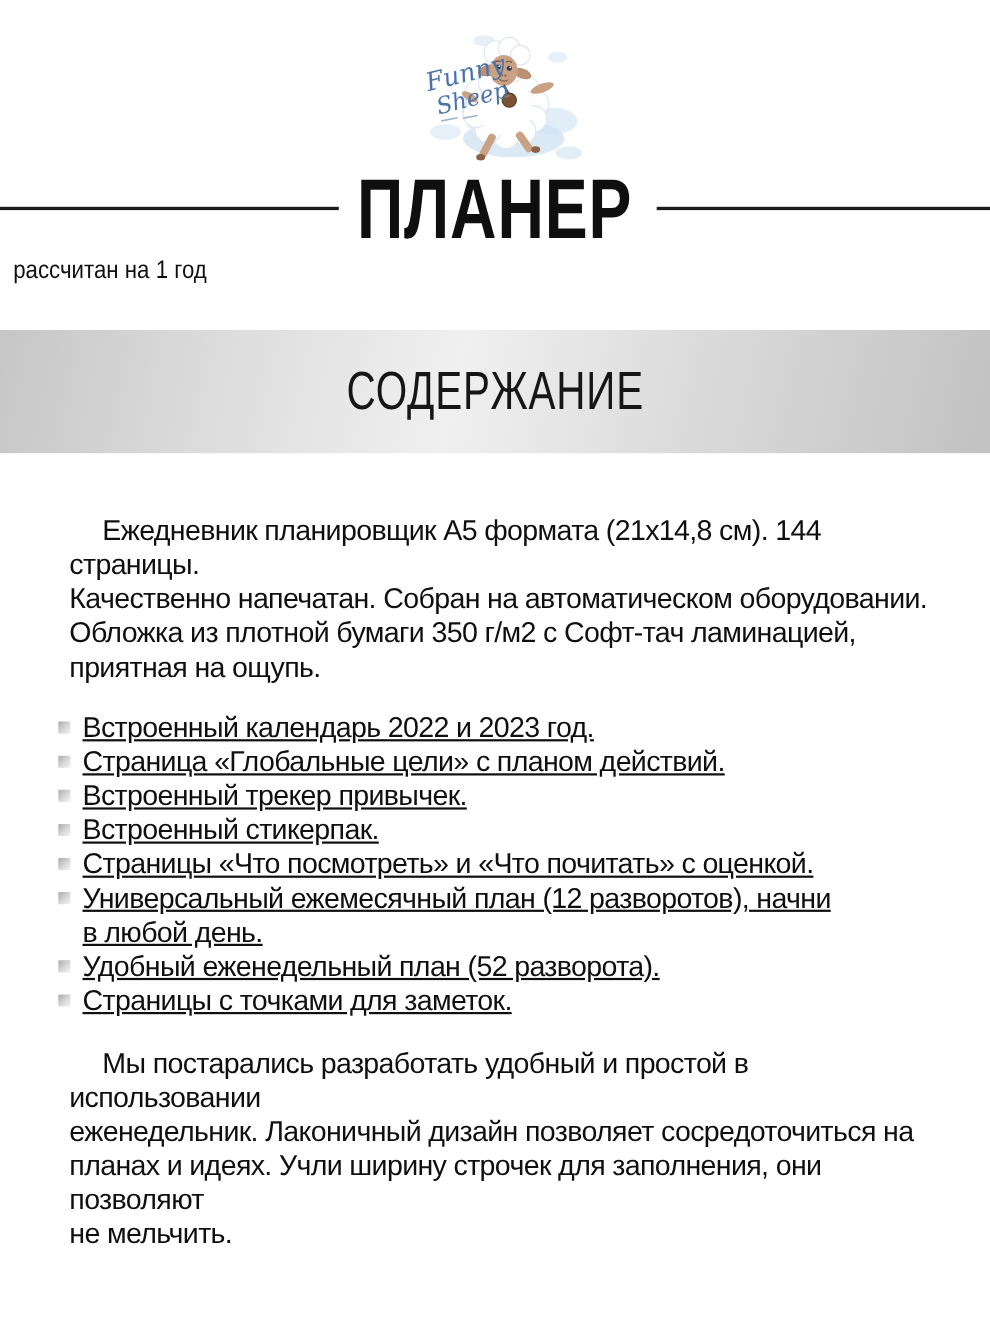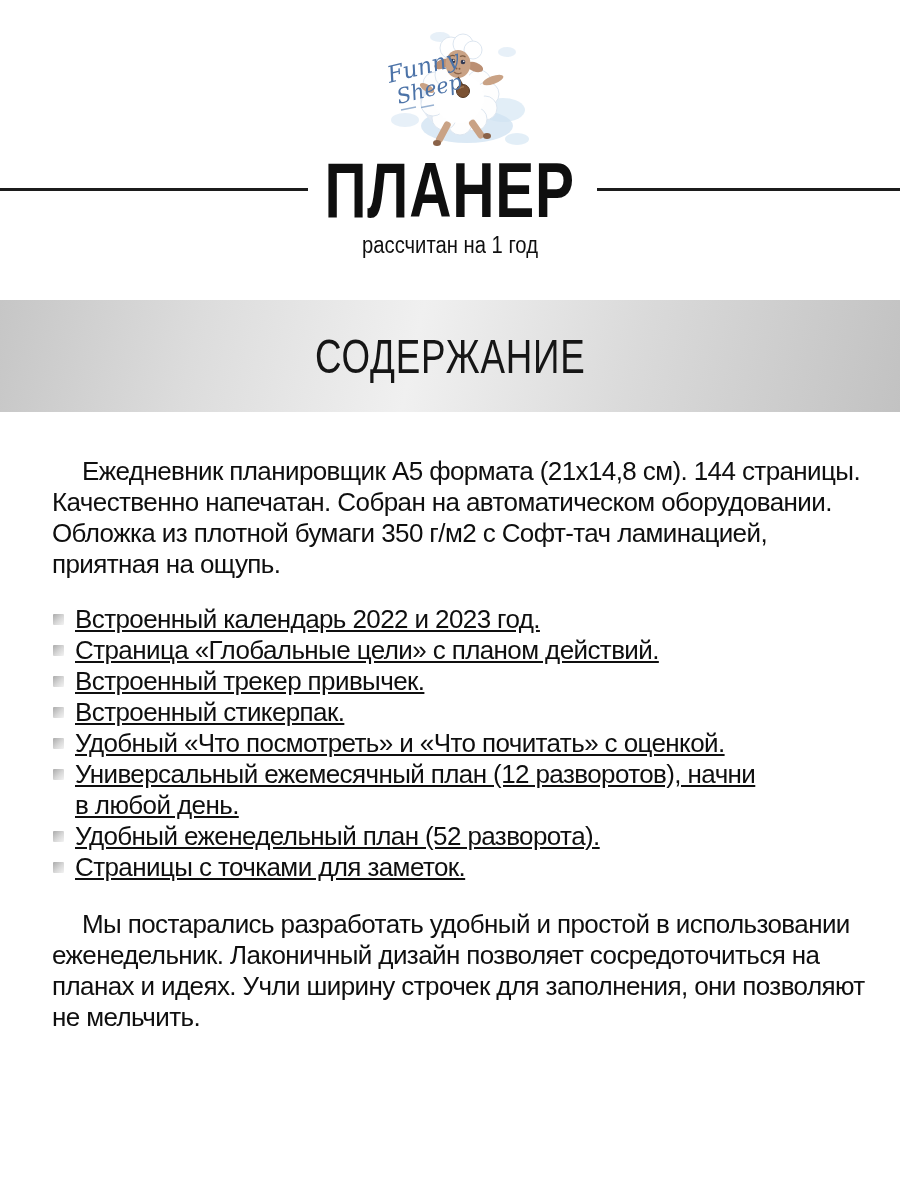--- a/index.html
+++ b/index.html
@@ -12,40 +12,40 @@
   
   .rule{position:absolute;height:3px;background:var(--rule,#1c1c1c);top:188px;}
   .rule-left{left:0;width:308px;}
   .rule-right{left:597px;width:303px;}
   .title{
     position:absolute;top:150px;left:0;width:100%;margin:0;text-align:center;
     font-size:77px;font-weight:700;line-height:80px;letter-spacing:1px;color:var(--text,#0f0f0f);
   }
   .title .condense{display:inline-block;transform:scaleX(0.76);transform-origin:center;}
   .subtitle{
-    position:absolute;top:231px;left:0;width:100%;text-align:center;
+    position:absolute;top:231px;left:0;width:100%;text-align:left;
     font-size:23px;line-height:28px;color:var(--text,#0f0f0f);
   }
   .subtitle .condense{display:inline-block;transform:scaleX(0.88);transform-origin:center;}
   
   .banner{
     position:absolute;top:300px;left:0;width:100%;height:112px;
     background:linear-gradient(102deg,
       var(--banner-edge,#c6c6c6) 0%,#dcdcdc 22%,
       var(--banner-mid,#f0f0f0) 46%,#dadada 70%,#c2c2c2 100%);
     display:flex;align-items:center;justify-content:center;
   }
   .banner-text{font-size:49px;font-weight:400;letter-spacing:1px;color:#161616;
     display:inline-block;transform:scaleX(0.75);}
   
   .content{
     position:absolute;top:452px;left:48px;right:26px;
     font-size:26px;line-height:31px;letter-spacing:-0.6px;color:var(--text,#0f0f0f);
   }
-  .para{margin:4px;text-indent:30px;white-space:pre-line;}
+  .para{margin:15px;text-indent:30px;white-space:pre-line;}
   .features{list-style:none;margin:24px 0 0 0;padding:0;}
   .features li{position:relative;padding-left:27px;margin:0;white-space:pre-line;text-decoration:underline;}
   .sq{
     position:absolute;left:5px;top:10px;width:11px;height:11px;border-radius:1px;
     background:linear-gradient(135deg,#ababab 0%,#d8d8d8 55%,#f3f3f3 100%);
   }
   .outro{margin-top:26px;}
 </style>
 </head>
 <body>
@@ -141,21 +141,21 @@
     <p class="para">Ежедневник планировщик А5 формата (21х14,8 см). 144 страницы.
 Качественно напечатан. Собран на автоматическом оборудовании.
 Обложка из плотной бумаги 350 г/м2 с Софт-тач ламинацией,
 приятная на ощупь.</p>
 
     <ul class="features">
       <li><span class="sq"></span><span>Встроенный календарь 2022 и 2023 год.</span></li>
       <li><span class="sq"></span><span>Страница «Глобальные цели» с планом действий.</span></li>
       <li><span class="sq"></span><span>Встроенный трекер привычек.</span></li>
       <li><span class="sq"></span><span>Встроенный стикерпак.</span></li>
-      <li><span class="sq"></span><span>Удобный «Что посмотреть» и «Что почитать» с оценкой.</span></li>
+      <li><span class="sq"></span><span>Страницы «Что посмотреть» и «Что почитать» с оценкой.</span></li>
       <li><span class="sq"></span><span>Универсальный ежемесячный план (12 разворотов), начни
 в любой день.</span></li>
       <li><span class="sq"></span><span>Удобный еженедельный план (52 разворота).</span></li>
       <li><span class="sq"></span><span>Страницы с точками для заметок.</span></li>
     </ul>
 
     <p class="para outro">Мы постарались разработать удобный и простой в использовании
 еженедельник. Лаконичный дизайн позволяет сосредоточиться на
 планах и идеях. Учли ширину строчек для заполнения, они позволяют
 не мельчить.</p>

